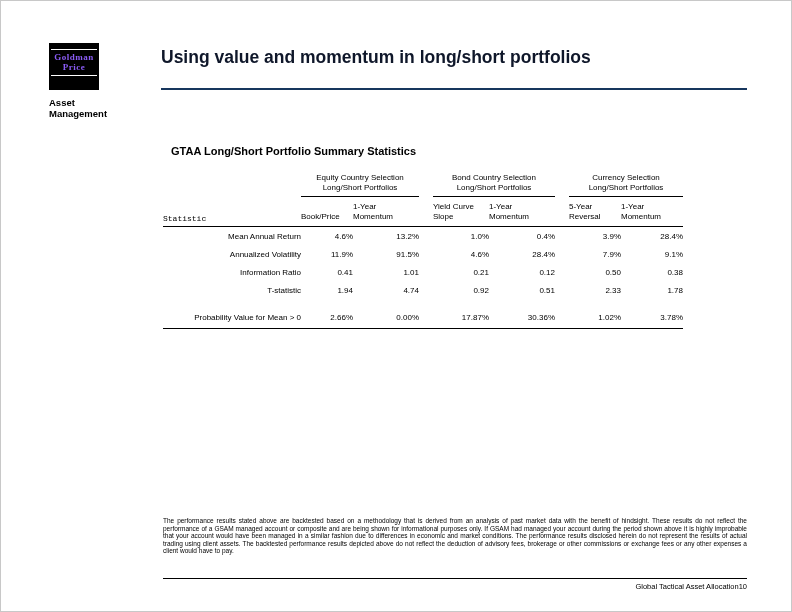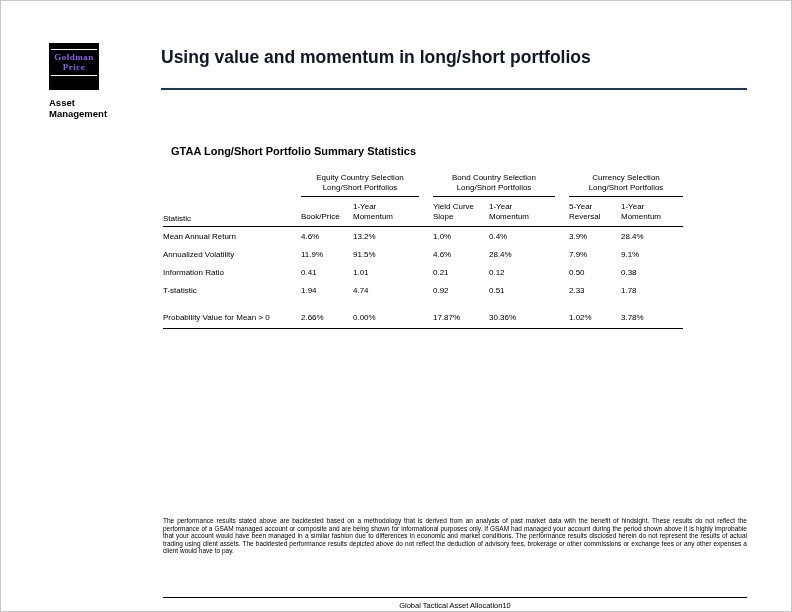--- a/index.html
+++ b/index.html
@@ -63,38 +63,38 @@
   .blk { display: block; line-height: 1.3; }
   td.grp {
     text-align: center; vertical-align: bottom;
     border-bottom: 1px solid #000; padding: 0 0 2px 0;
   }
   tr.subrow td {
     border-bottom: 1px solid #000;
     vertical-align: bottom; text-align: left;
     padding: 5px 0 3px 0;
   }
-  td.stath { text-align: left; }
-  tr.drow td { text-align: left; padding: 5px 0 4px 0; }
+  td.stath { text-align: left; font-family: Liberation Mono, monospace; }
+  tr.drow td { text-align: right; padding: 5px 0 4px 0; }
   td.rlabel { text-align: left; }
   tr.last td {
     padding-top: 14px; padding-bottom: 6px;
     border-bottom: 1px solid #000;
   }
 
   
   .disclaimer {
     position: absolute; left: 162px; top: 516px; width: 584px;
     margin: 0; font-size: 6.5px; line-height: 1.17;
     text-align: justify;
   }
   .footer {
-    position: absolute; left: 162px; top: 596px; width: 584px;
+    position: absolute; left: 162px; top: 577px; width: 584px;
     border-top: 1px solid #000;
-    display: flex; justify-content: center;
+    display: flex; justify-content: flex-end;
     padding-top: 3px; font-size: 7.5px;
   }
 </style>
 </head>
 <body>
 
 <div class="slide">
 
   <div class="logo-box">
     <div class="logo-inner">

